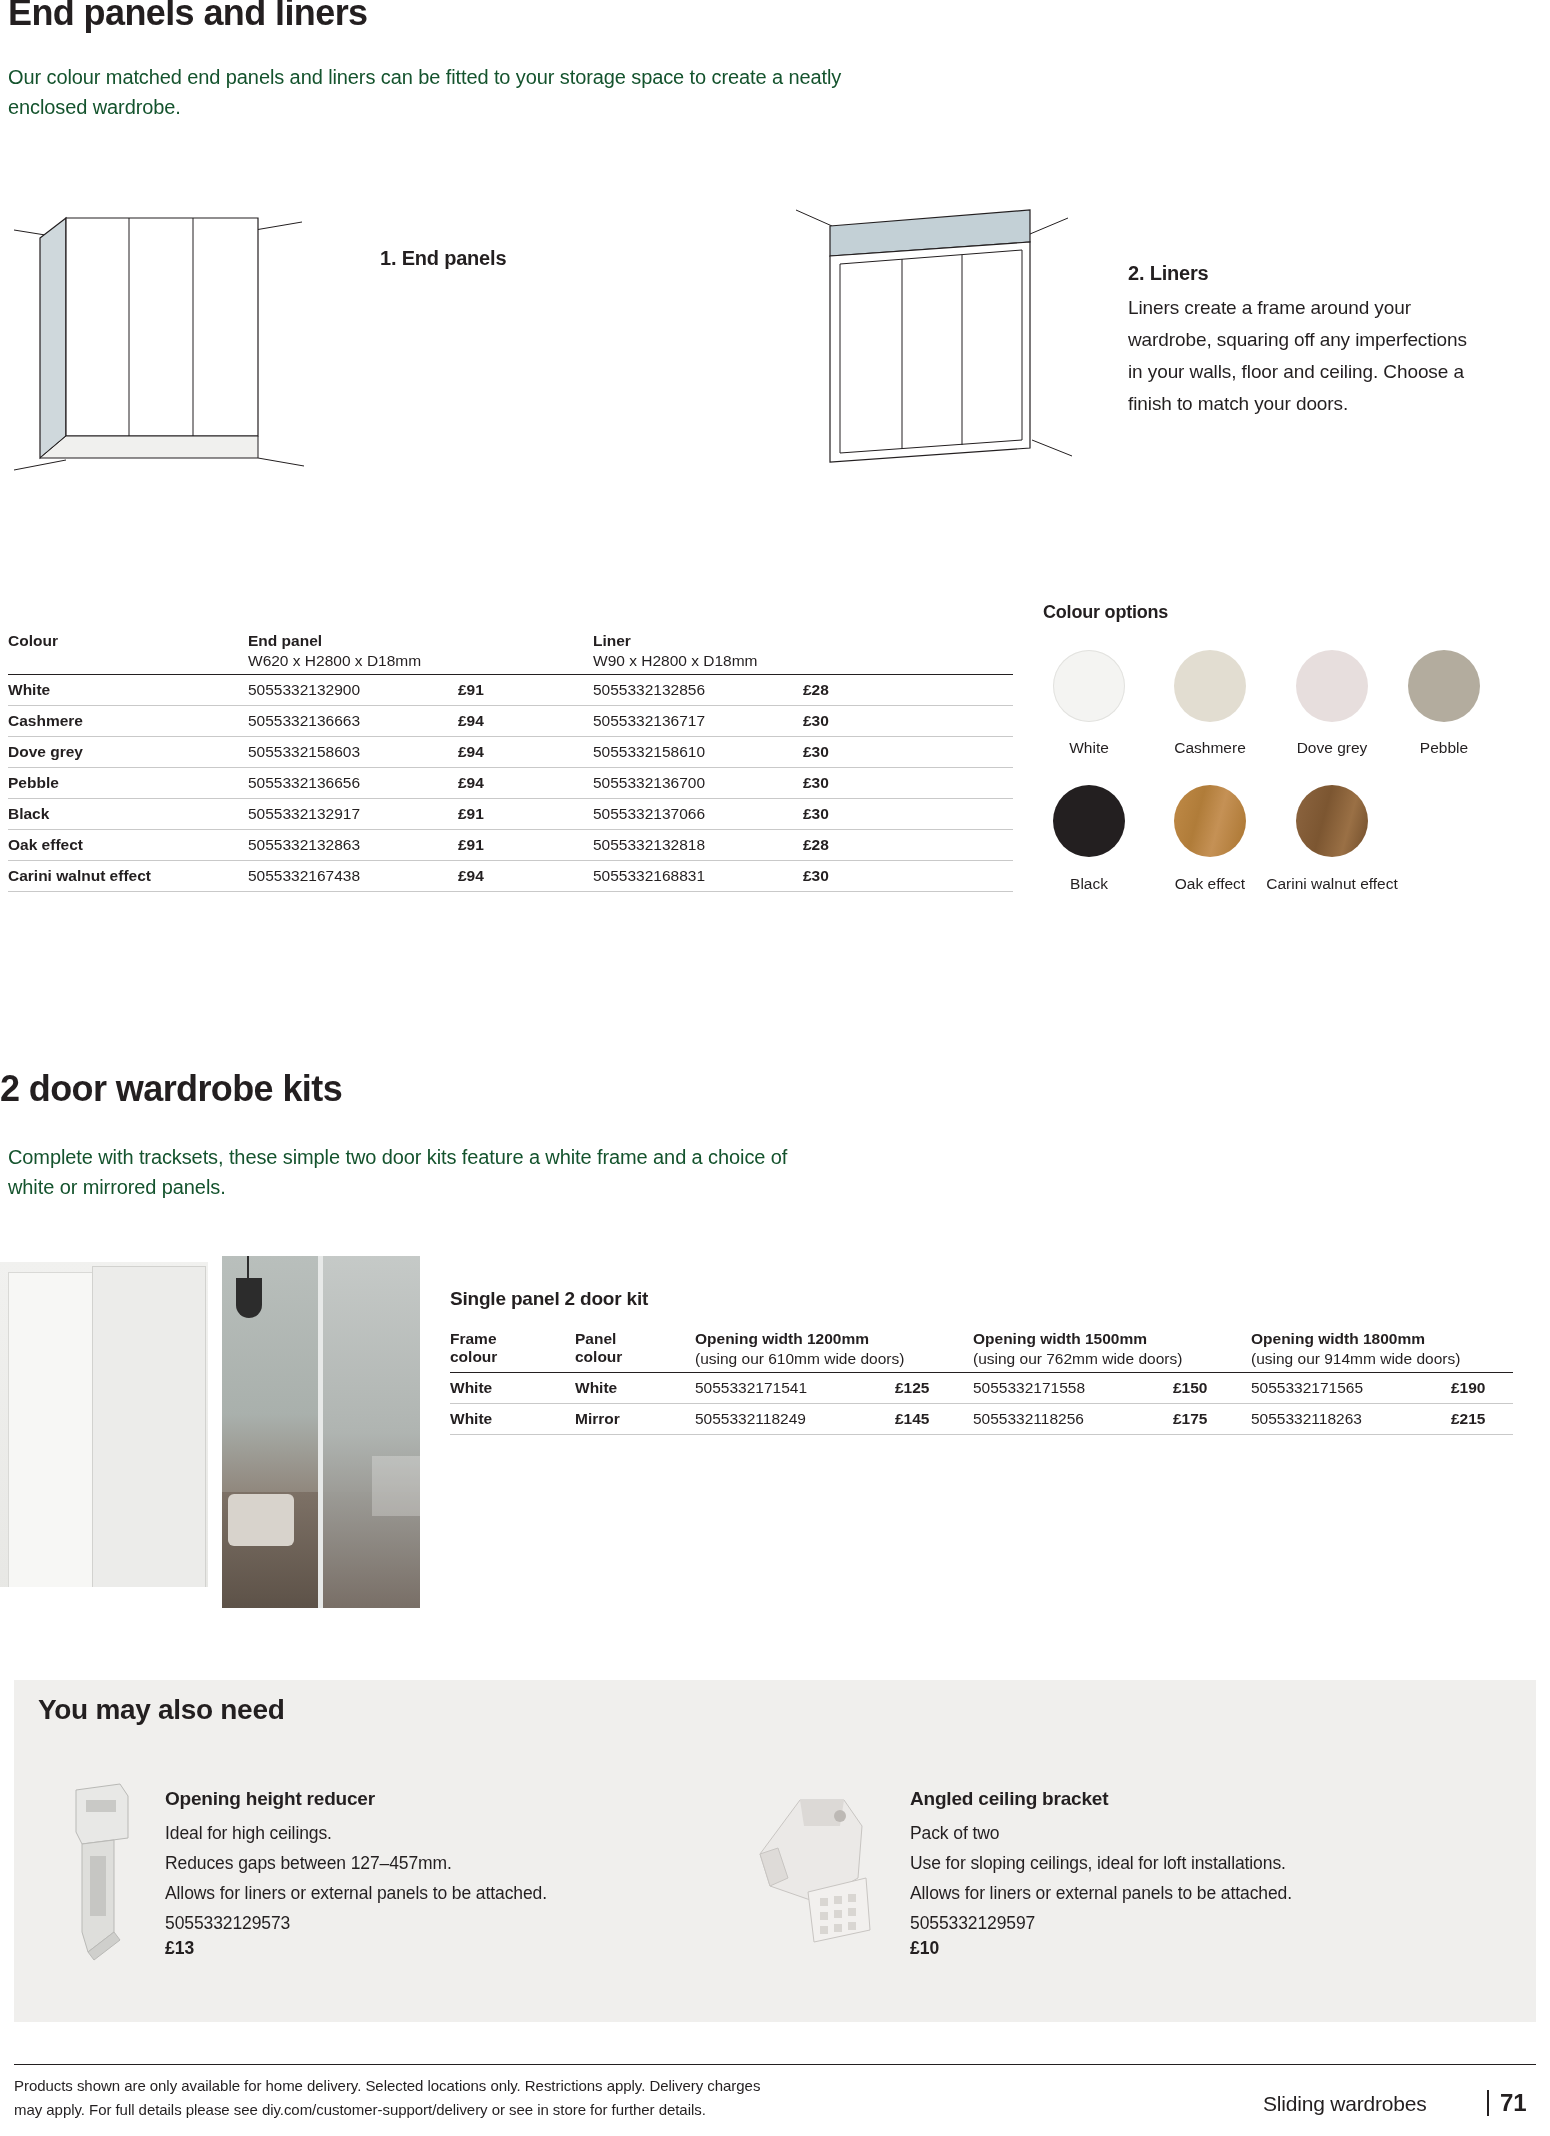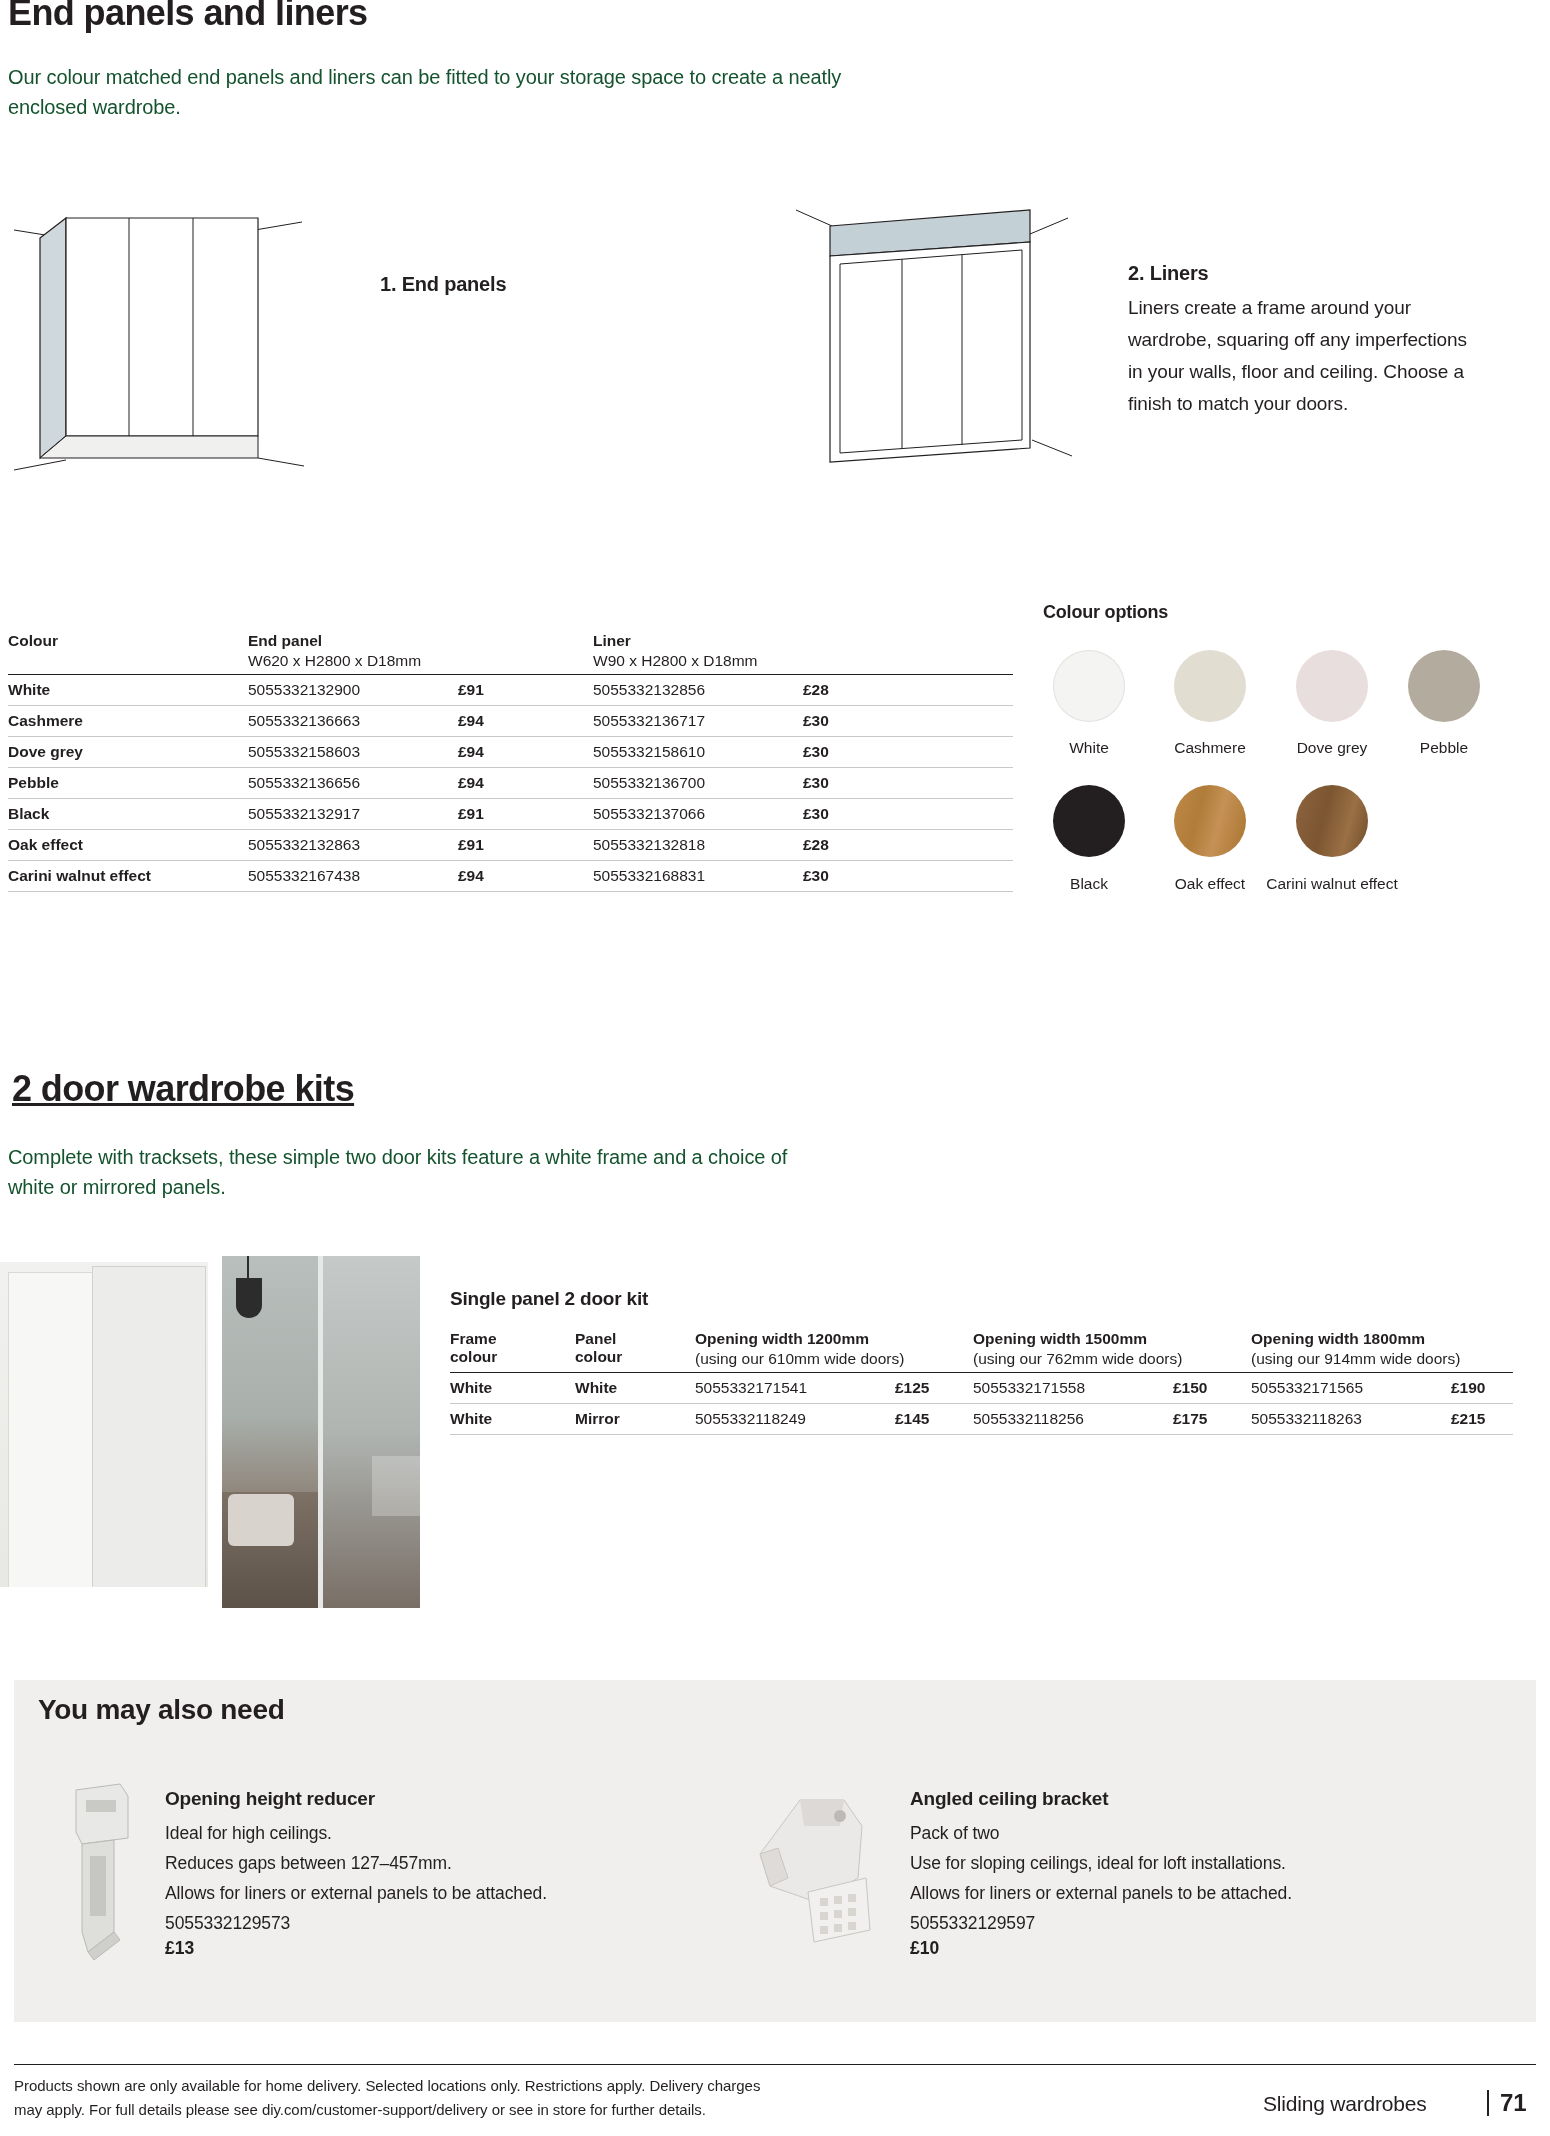--- a/index.html
+++ b/index.html
@@ -200,21 +200,21 @@
 
     <polygon points="30,30 56,10 56,228 30,250" fill="#cfd8dc" stroke="#231f20" stroke-width="1.2"></polygon>
 
     <polygon points="56,10 248,10 248,228 56,228" fill="#ffffff" stroke="#231f20" stroke-width="1.2"></polygon>
     <line x1="119" y1="10" x2="119" y2="228" stroke="#231f20" stroke-width="1"></line>
     <line x1="183" y1="10" x2="183" y2="228" stroke="#231f20" stroke-width="1"></line>
 
     <polygon points="30,250 56,228 248,228 248,250" fill="#f0f0ee" stroke="#231f20" stroke-width="1"></polygon>
   </svg>
 
-  <div class="feature-title" style="left:380px; top:273px;">1. End panels</div>
+  <div class="feature-title" style="left:380px; top:247px;">1. End panels</div>
 
   <svg class="illus" style="left:790px; top:200px;" width="290" height="290" viewBox="0 0 290 290">
     <line x1="6" y1="10" x2="42" y2="26" stroke="#231f20" stroke-width="1"></line>
     <line x1="240" y1="34" x2="278" y2="18" stroke="#231f20" stroke-width="1"></line>
     <line x1="242" y1="240" x2="282" y2="256" stroke="#231f20" stroke-width="1"></line>
 
     <polygon points="40,26 240,10 240,42 40,56" fill="#c3d0d6" stroke="#231f20" stroke-width="1.2"></polygon>
 
     <polygon points="40,56 240,42 240,248 40,262" fill="#ffffff" stroke="#231f20" stroke-width="1.2"></polygon>
     <polygon points="50,64 232,50 232,240 50,253" fill="#ffffff" stroke="#231f20" stroke-width="1"></polygon>
@@ -315,21 +315,21 @@
 
   <div class="swatch" style="left:1053px; top:785px; background:#231f20;"></div>
   <div class="swatch-label" style="left:1023px; top:874px; width:132px;">Black</div>
 
   <div class="swatch" style="left:1174px; top:785px; background:linear-gradient(105deg,#c08a47 0%,#b07c39 35%,#c59155 60%,#a9742f 100%);"></div>
   <div class="swatch-label" style="left:1144px; top:874px; width:132px;">Oak effect</div>
 
   <div class="swatch" style="left:1296px; top:785px; background:linear-gradient(105deg,#8d6540 0%,#7c5631 40%,#9a7045 70%,#6f4c2a 100%);"></div>
   <div class="swatch-label" style="left:1266px; top:874px; width:132px;">Carini walnut effect</div>
 
-  <div class="h1" style="left:12px; top:1068px;text-decoration:underline;">2 door wardrobe kits</div>
+  <div class="h1" style="left:0; top:1068px;">2 door wardrobe kits</div>
   <div class="intro" style="left:8px; top:1142px; width:800px;">Complete with tracksets, these simple two door kits feature a white frame and a choice of white or mirrored panels.</div>
 
   <div class="photo" style="left:0px; top:1262px; width:208px; height:345px; background:linear-gradient(180deg,#f1f1ef 0%,#e7e7e4 100%);">
     <div style="position:absolute; left:8px; top:10px; width:110px; height:325px; background:#f7f7f5; border:1px solid #d9d9d6;"></div>
     <div style="position:absolute; left:92px; top:4px; width:112px; height:330px; background:#ececea; border:1px solid #d2d2cf;"></div>
     <div style="position:absolute; left:0px; top:325px; width:208px; height:20px; background:#ffffff;"></div>
   </div>
 
   <div class="photo" style="left:222px; top:1256px; width:198px; height:352px; background:#cfd2d0;">
     <div style="position:absolute; left:0; top:0; width:198px; height:352px; background:linear-gradient(180deg,#b9bfbc 0%,#a9b0ac 45%,#8d8277 70%,#6d6259 100%);"></div>

